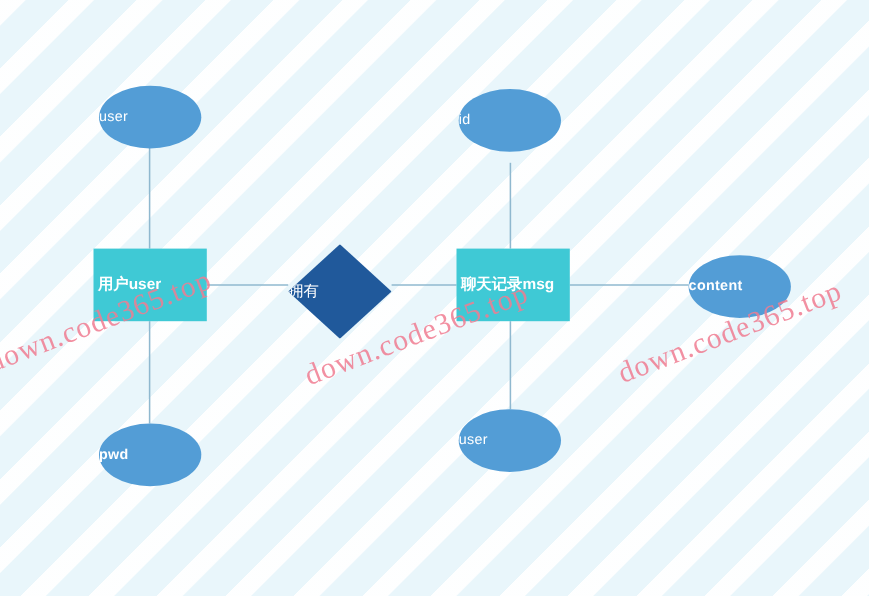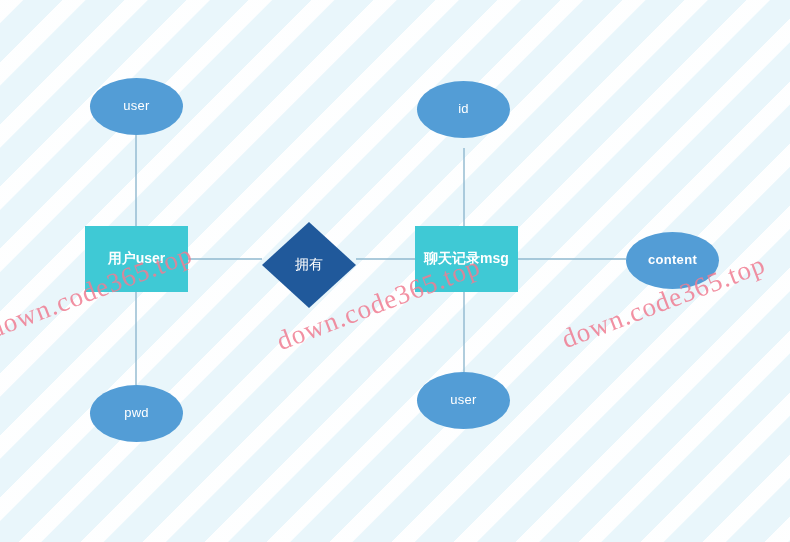--- a/index.html
+++ b/index.html
@@ -31,21 +31,20 @@
     position: absolute;
     left: 0; top: 0;
     width: 790px; height: 542px;
     pointer-events: none;
   }
   
   .er-shape {
     position: absolute;
     display: flex;
     align-items: center;
-    justify-content: center;
     box-sizing: border-box;
     color: #ffffff;
     text-align: center;
     line-height: 1.1;
   }
   .attr-ellipse {
     border-radius: 50%;
     background-color: #539dd6;
     font-size: 13px;
     letter-spacing: 0.3px;
@@ -96,21 +95,21 @@
         <line x1="464" y1="148" x2="464" y2="226"></line>
         <line x1="464" y1="292" x2="464" y2="372"></line>
         <line x1="518" y1="259" x2="626" y2="259"></line>
       </g>
   </svg>
 
   <div class="er-shape attr-ellipse" id="shape-attr-user-user" style="left: 90px; top: 78px; width: 93px; height: 57px; background-color: rgb(83, 157, 214);">
     <span class="lbl">user</span>
   </div>
 
-  <div class="er-shape attr-ellipse" id="shape-attr-user-pwd" style="left: 90px; top: 385px; width: 93px; height: 57px; background-color: rgb(83, 157, 214);">
+  <div class="er-shape attr-ellipse" id="shape-attr-user-pwd" style="left: 90px; top: 385px; width: 93px; height: 57px; background-color: rgb(83, 157, 214); font-weight: bold;">
     <span class="lbl">pwd</span>
   </div>
 
   <div class="er-shape attr-ellipse" id="shape-attr-msg-id" style="left: 417px; top: 81px; width: 93px; height: 57px; background-color: rgb(83, 157, 214);">
     <span class="lbl">id</span>
   </div>
 
   <div class="er-shape attr-ellipse" id="shape-attr-msg-user" style="left: 417px; top: 372px; width: 93px; height: 57px; background-color: rgb(83, 157, 214);">
     <span class="lbl">user</span>
   </div>

